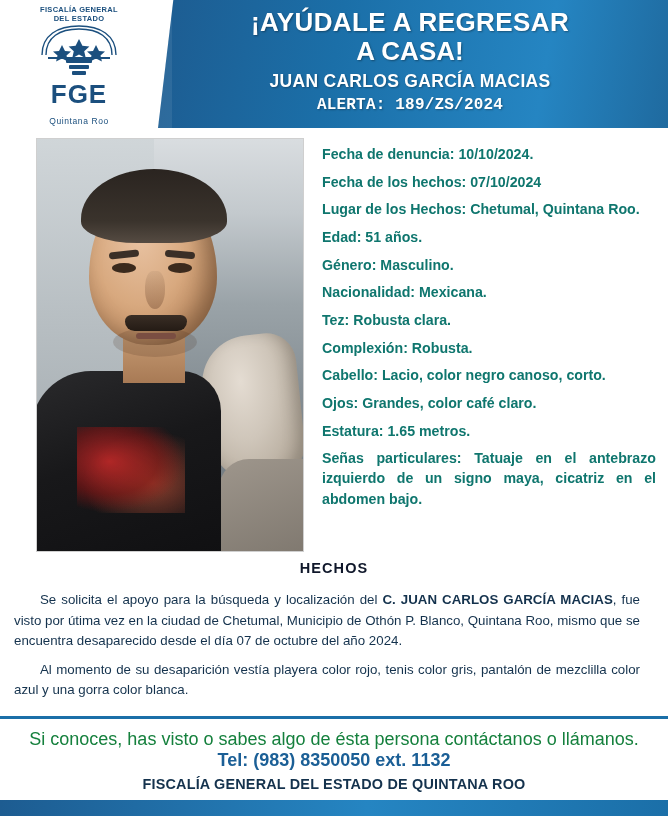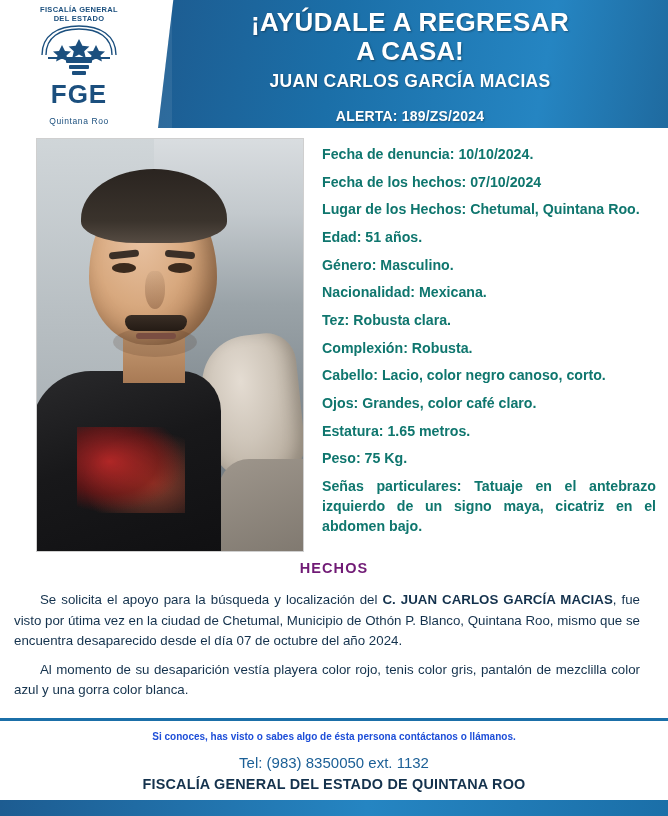--- a/index.html
+++ b/index.html
@@ -91,25 +91,26 @@
     text-shadow: 1px 1px 2px rgba(0,0,0,.35);
   }
   .person-name {
     font-size: 17.5px;
     font-weight: bold;
     margin-top: 5px;
     letter-spacing: 0.3px;
     text-shadow: 1px 1px 2px rgba(0,0,0,.3);
   }
   .alert-line {
-    font-size: 14px;
-    font-weight: bold;
-    margin-top: 16px;
+    font-size: 16px;
+    font-weight: bold;
+    margin-top: 4px;
     letter-spacing: 0.2px;
     text-shadow: 1px 1px 2px rgba(0,0,0,.3);
+    font-family: Liberation Mono, monospace;
   }
 
   
   .body-area {
     display: flex;
     padding: 10px 12px 0 36px;
     gap: 18px;
   }
   .photo-col { flex: 0 0 268px; }
   .photo {
@@ -215,21 +216,21 @@
     line-height: 1.42;
     margin-bottom: 7.5px;
     text-align: justify;
   }
 
   
   .hechos-title {
     text-align: center;
     font-size: 14.5px;
     font-weight: bold;
-    color: #701a75;
+    color: #0f172a;
     letter-spacing: 1.1px;
     margin-top: 8px;
   }
   .hechos-body { padding: 6px 28px 0 14px; }
   .hechos-p {
     font-size: 13.3px;
     color: #14324d;
     line-height: 1.55;
     text-align: justify;
     text-indent: 26px;
@@ -245,29 +246,29 @@
   .footer-rule {
     height: 3px;
     background: #1b6fa8;
   }
   .footer {
     background: #ffffff;
     text-align: center;
     padding: 10px 0 8px;
   }
   .footer-1 {
-    font-size: 10px;
-    font-weight: bold;
-    color: #1d4ed8;
+    font-size: 18px;
+    font-weight: normal;
+    color: #15803d;
   }
   .footer-2 {
-    font-size: 15px;
-    font-weight: normal;
+    font-size: 18px;
+    font-weight: bold;
     color: #1b5f96;
-    margin-top: 12px;
+    margin-top: 0;
   }
   .footer-3 {
     font-size: 14.4px;
     font-weight: bold;
     color: #14324d;
     margin-top: 5px;
     letter-spacing: 0.2px;
   }
   .footer-band {
     height: 16px;
@@ -339,21 +340,20 @@
       <div class="info-line">Fecha de los hechos: 07/10/2024</div>
       <div class="info-line">Lugar de los Hechos: Chetumal, Quintana Roo.</div>
       <div class="info-line">Edad: 51 años.</div>
       <div class="info-line">Género: Masculino.</div>
       <div class="info-line">Nacionalidad: Mexicana.</div>
       <div class="info-line">Tez: Robusta clara.</div>
       <div class="info-line">Complexión: Robusta.</div>
       <div class="info-line">Cabello: Lacio, color negro canoso, corto.</div>
       <div class="info-line">Ojos: Grandes, color café claro.</div>
       <div class="info-line">Estatura: 1.65  metros.</div>
-      <div class="info-line">Peso: 75 Kg.</div>
       <div class="info-line">Señas particulares: Tatuaje en el antebrazo izquierdo de un signo maya, cicatriz en el abdomen bajo.</div>
     </div>
   </div>
 
   <div class="hechos-title">HECHOS</div>
   <div class="hechos-body">
     <p class="hechos-p"><span>Se solicita el apoyo para la búsqueda y localización del </span><b>C. JUAN CARLOS GARCÍA MACIAS</b><span>, fue visto por útima vez en la ciudad de Chetumal, Municipio de Othón P. Blanco, Quintana Roo, mismo que se encuentra desaparecido desde el día 07 de octubre del año 2024.</span></p>
     <p class="hechos-p">Al momento de su desaparición vestía playera color rojo, tenis color gris, pantalón de mezclilla color azul y una gorra color blanca.</p>
   </div>
 

